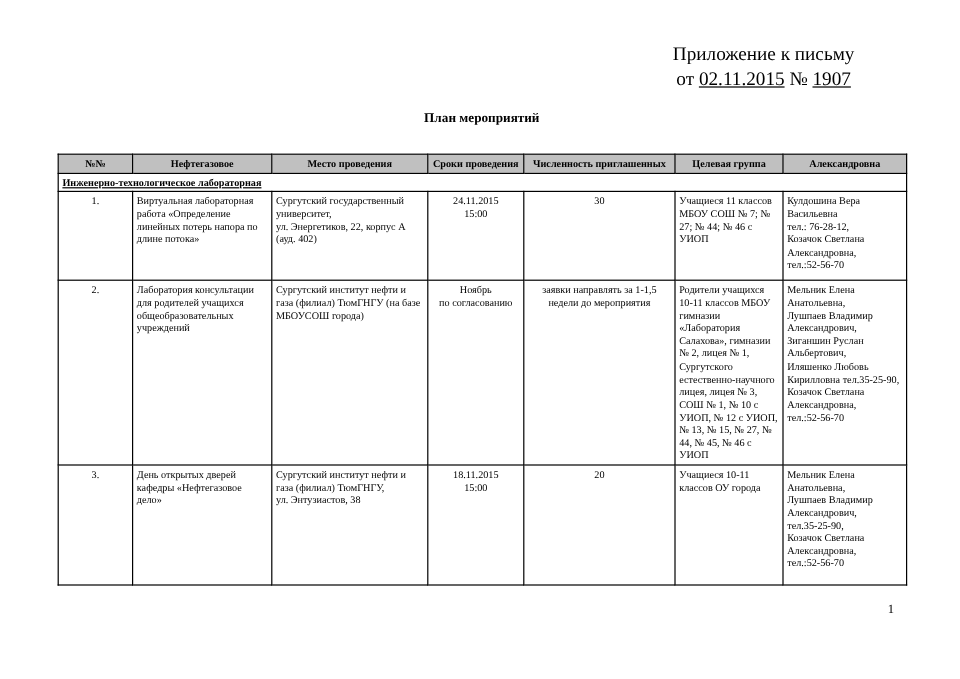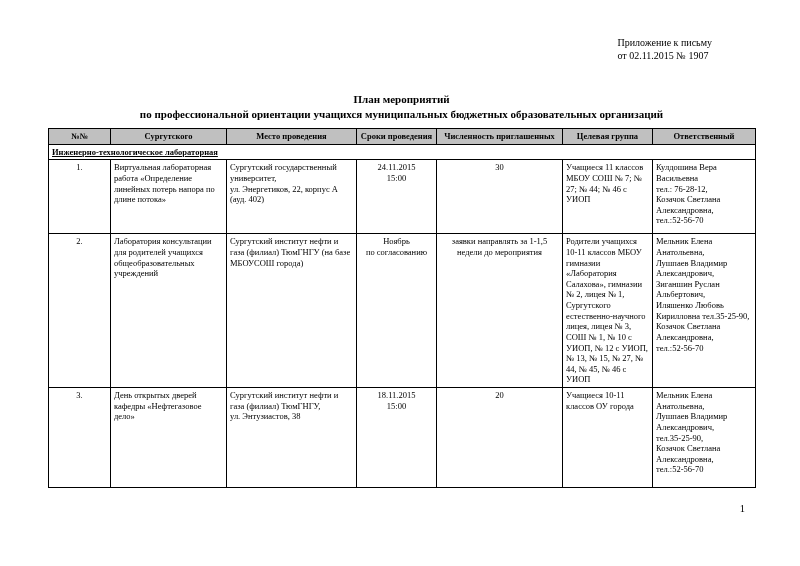--- a/index.html
+++ b/index.html
@@ -7,25 +7,25 @@
     width:800px;height:566px;
     background:#ffffff;
     font-family:"Liberation Serif", serif;
     color:#000;
     position:relative;
     overflow:hidden;
   }
   .annex{
     position:absolute;
     top:36px;right:88px;
-    font-size:10px;
-    text-align:left;
+    font-size:16px;
+    text-align:center;
     line-height:1.3;
   }
-  .annex .u{}
+  .annex .u{text-decoration:underline;}
   .doc-title{
     position:absolute;
     top:92px;left:48px;right:45px;
     text-align:center;
     font-weight:bold;
     font-size:11px;
     line-height:1.4;
   }
   table.plan{
     position:absolute;
@@ -78,42 +78,41 @@
 </head>
 <body>
 
 <div class="annex">
   <div>Приложение к письму</div>
   <div><span>от </span><span class="u">02.11.2015</span><span> № </span><span class="u">1907</span></div>
 </div>
 
 <div class="doc-title">
   <div>План мероприятий</div>
-  <div>по профессиональной ориентации учащихся муниципальных бюджетных образовательных организаций</div>
 </div>
 
 <table class="plan">
   <colgroup>
     <col class="w-num">
       <col class="w-name">
       <col class="w-place">
       <col class="w-dates">
       <col class="w-count">
       <col class="w-target">
       <col class="w-resp">
   </colgroup>
   <thead>
     <tr>
       <th>№№</th>
-      <th>Сургутского</th>
+      <th>Нефтегазовое</th>
       <th>Место проведения</th>
       <th>Сроки проведения</th>
       <th>Численность приглашенных</th>
       <th>Целевая группа</th>
-      <th>Ответственный</th>
+      <th>Александровна</th>
     </tr>
   </thead>
   <tbody>
     <tr>
       <td class="section-row" colspan="7">Инженерно-технологическое лабораторная</td>
     </tr>
     <tr class="r1">
       <td class="c-num">1.</td>
       <td>Виртуальная лабораторная работа «Определение линейных потерь напора по длине потока»</td>
       <td>Сургутский государственный университет,

